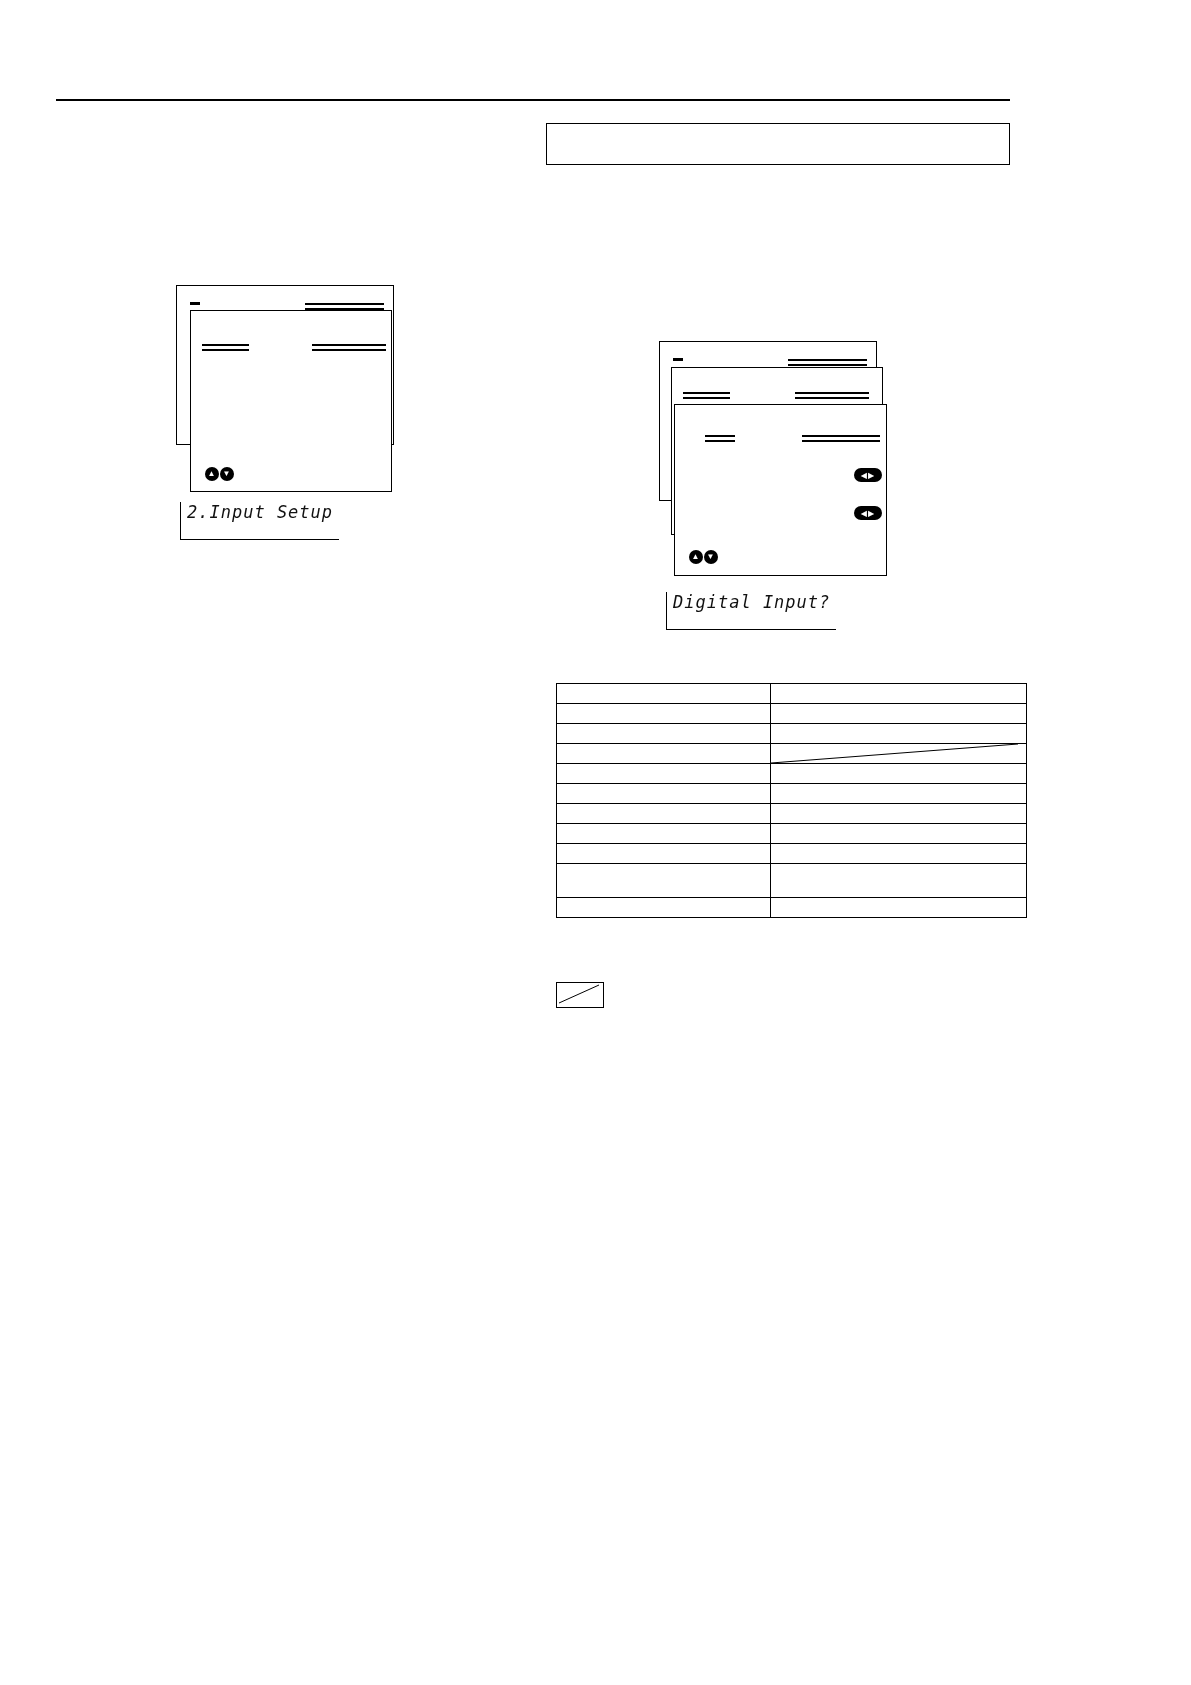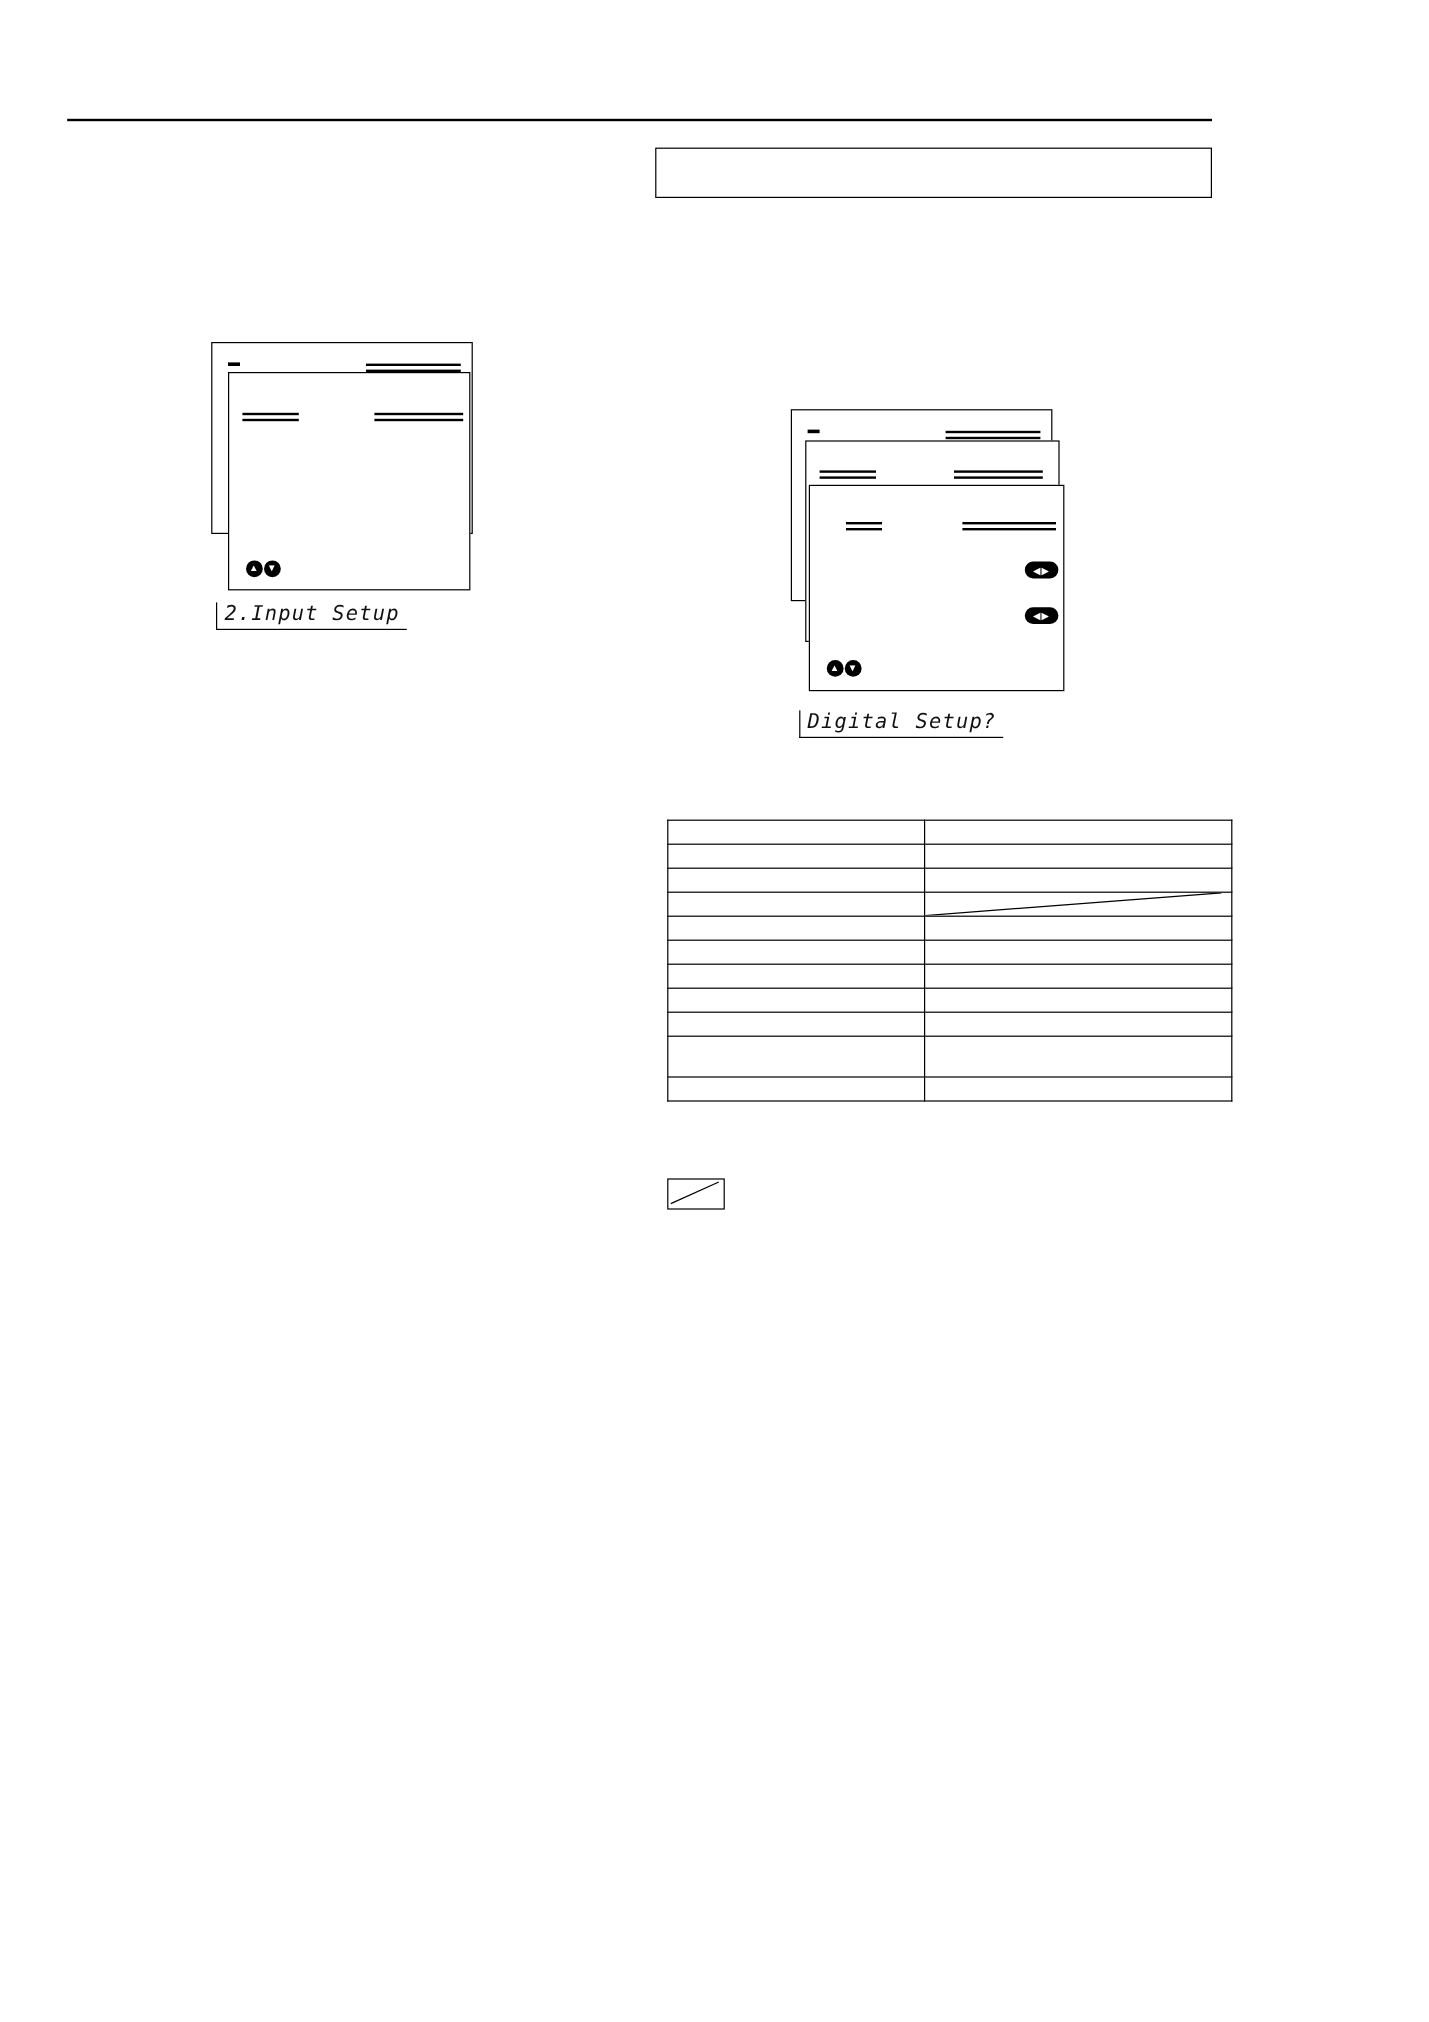--- a/index.html
+++ b/index.html
@@ -93,21 +93,21 @@
   
   .osd-caption {
     position: absolute;
     font-family: "DejaVu Sans Mono", monospace;
     font-style: italic;
     font-size: 17px;
     letter-spacing: 1px;
     color: #111111;
     border-bottom: 1.5px solid #000000;
     border-left: 1.5px solid #000000;
-    padding: 0 6px 2px 6px;
+    padding: 0 6px 17px 6px;
     white-space: nowrap;
   }
 
   
   #spec-table {
     position: absolute;
     left: 556px;
     top: 683px;
     width: 452px;
     border-collapse: collapse;
@@ -194,21 +194,21 @@
 
     <div class="pill lr" style="left:179px; top:63px;">◀▶</div>
     <div class="pill lr" style="left:179px; top:101px;">◀▶</div>
 
     <div class="pill" style="left:11px; top:144px; width:34px; height:16px;">
       <span class="glyph">▲</span>
       <span class="glyph">▼</span>
     </div>
   </div>
 
-  <div class="osd-caption" style="left:666px; top:592px;">Digital Setup?</div>
+  <div class="osd-caption" style="left:666px; top:592px;">Digital Input?</div>
 </div>
 
 <table id="spec-table">
   <tbody>
     <tr>
       <td class="col-a"></td>
       <td class="col-b"></td>
     </tr>
     <tr>
       <td class="col-a"></td>

